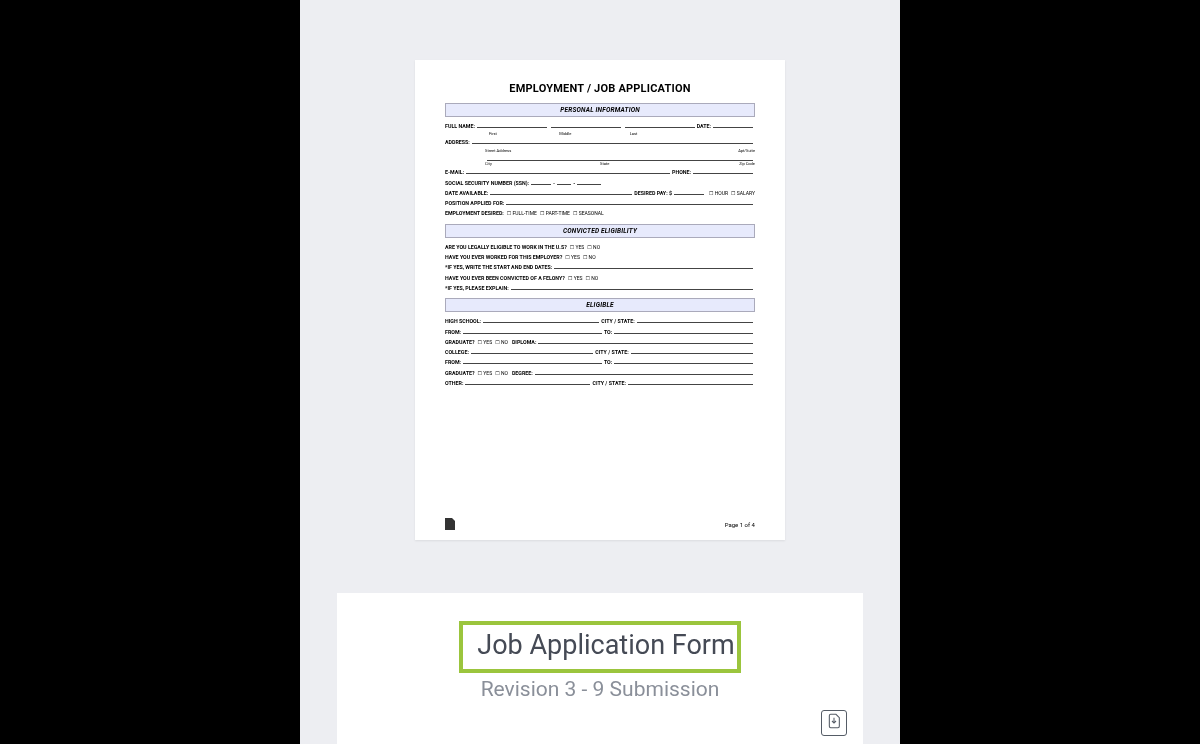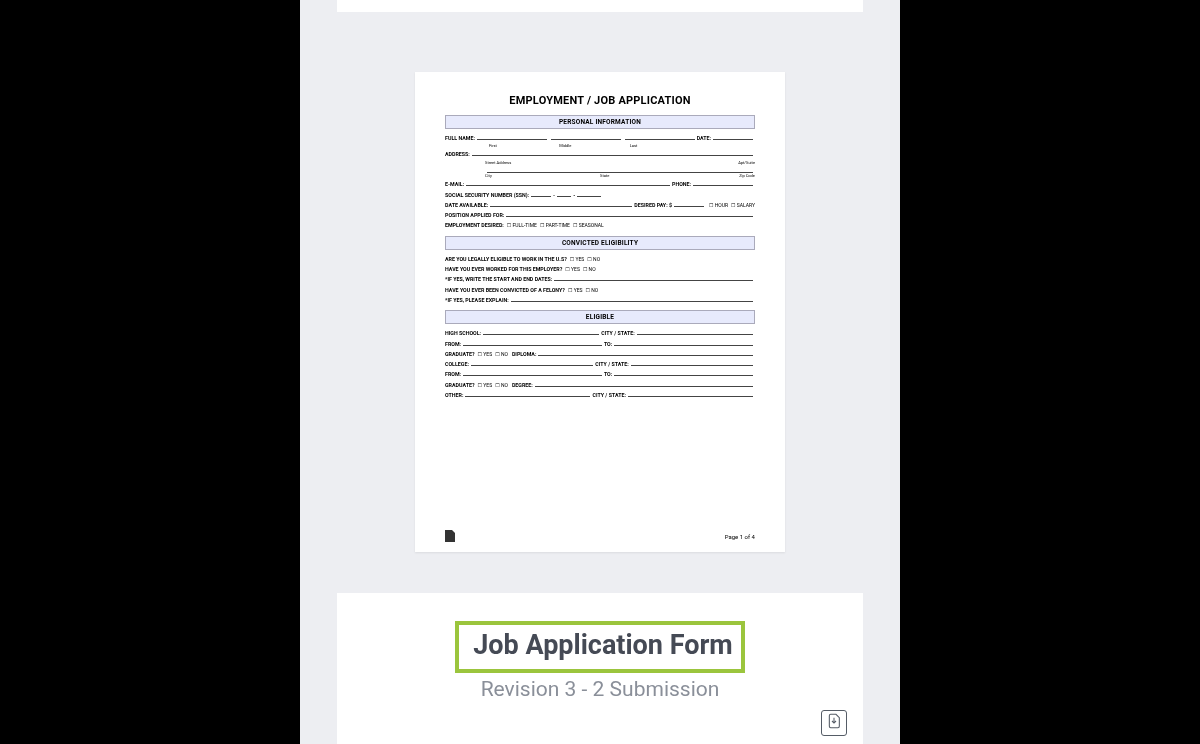--- a/index.html
+++ b/index.html
@@ -26,21 +26,21 @@
     width: 526px;
     height: 744px;
     background: #fff;
     border-radius: 0;
   }
 
   
   .preview-area {
     position: absolute;
     left: 0;
-    top: 12px;
+    top: 0;
     width: 526px;
     height: 593px;
     background: #edeef2;
     display: flex;
     align-items: flex-start;
     justify-content: center;
   }
   .doc-page {
     margin-top: 60px;
     width: 370px;
@@ -59,20 +59,21 @@
   }
   .section-head {
     background: #e7eafc;
     border: 1px solid #aab;
     text-align: center;
     font-size: 6.5px;
     font-weight: 700;
     padding: 2px 0;
     margin: 6px 0 5px 0;
     letter-spacing: .2px;
+    font-style: italic;
   }
   .row {
     font-size: 5.3px;
     font-weight: 700;
     line-height: 1.6;
     white-space: nowrap;
     margin: 1.8px 0;
     display: flex;
     align-items: baseline;
   }
@@ -117,24 +118,24 @@
     top: 593px;
     width: 526px;
     height: 151px;
     background: #fff;
     text-align: center;
     padding-top: 28px;
   }
   .title-box {
     display: inline-block;
     border: 4px solid #9bc53d;
-    padding: 4px 8px 8px 14px;
+    padding: 4px 2px 8px 14px;
     font-size: 27px;
     color: #454a55;
-    font-weight: 700;
+    font-weight: 400;
   }
   .subtitle {
     margin-top: 4px;
     font-size: 21px;
     color: #8a8f99;
   }
 
   .pdf-icon {
     position:absolute;
     right:16px;
@@ -315,21 +316,21 @@
 
         <div class="pagefoot">
           <div class="docicon"></div>
           <span>Page 1 of 4</span>
         </div>
       </div>
     </div>
 
     <div class="meta">
       <div class="title-box">Job Application Form</div>
-      <div class="subtitle">Revision 3 - 2 Submission</div>
+      <div class="subtitle">Revision 3 - 9 Submission</div>
 
       <div class="pdf-icon">
         <span>
           <svg viewBox="0 0 24 24" fill="none" stroke="#555c66" stroke-width="1.6">
             <path d="M7 2h8l5 5v13a2 2 0 0 1-2 2H7a2 2 0 0 1-2-2V4a2 2 0 0 1 2-2z"></path>
             <path d="M12 7v7"></path>
             <path d="M9 12l3 3 3-3"></path>
           </svg>
         </span>
       </div>

